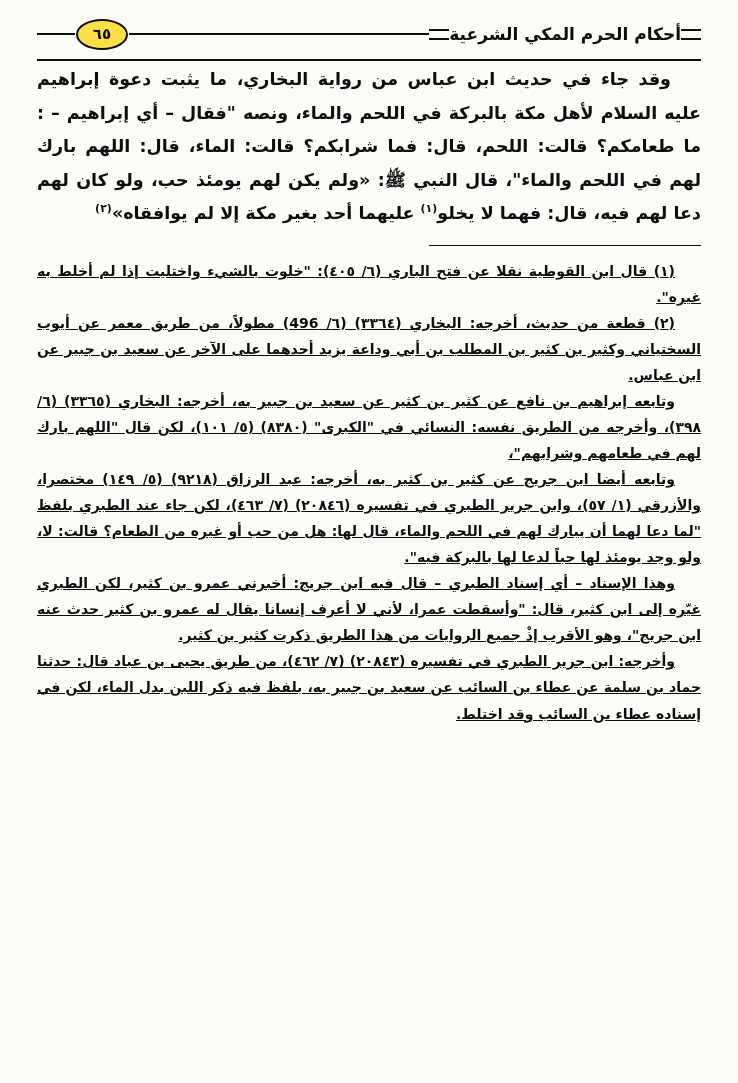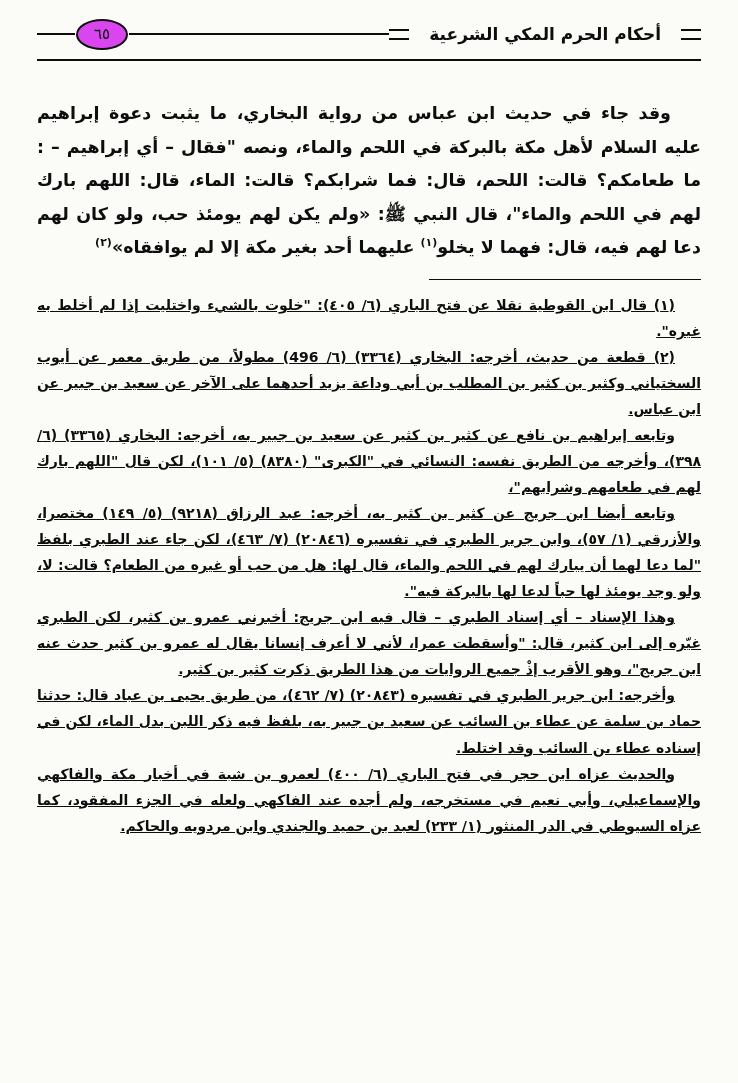--- a/index.html
+++ b/index.html
@@ -27,56 +27,56 @@
     width: 20px;
     height: 7px;
     border-top: 2px solid #0d0d0d;
     border-bottom: 2px solid #0d0d0d;
     flex: 0 0 auto;
   }
   .hdr-title {
     font-size: 17px;
     font-weight: 700;
     white-space: nowrap;
-    margin: 0 20px;
+    margin: 0 0;
     letter-spacing: 0;
   }
   .connector {
     flex: 1 1 auto;
     height: 0;
     border-top: 2px solid #0d0d0d;
   }
   .page-oval {
     flex: 0 0 auto;
     width: 48px;
     height: 27px;
     border: 2px solid #0d0d0d;
     border-radius: 50%;
     display: flex;
     align-items: center;
     justify-content: center;
     font-size: 15px;
-    font-weight: 400;
-    background: #d946ef;
+    font-weight: 700;
+    background: #fde047;
     margin: 0 1px;
   }
   .stub {
     flex: 0 0 auto;
     width: 38px;
     height: 0;
     border-top: 2px solid #0d0d0d;
   }
   .hdr-underline {
     margin-top: 9px;
     border-top: 2px solid #0d0d0d;
     height: 0;
   }
 
   
-  .main-text { margin-top: 36px; }
+  .main-text { margin-top: 2px; }
   .main-p {
     margin: 0 0 13px 0;
     font-size: 17.5px;
     line-height: 1.92;
     font-weight: 700;
     text-align: justify;
     text-indent: 30px;
   }
   .fnref {
     font-size: 11px;
@@ -124,16 +124,15 @@
   </main>
 
   <div class="fn-sep"></div>
   <section class="footnotes">
     <p>(١) قال ابن القوطية نقلا عن فتح الباري (٦/ ٤٠٥): "خلوت بالشيء واختليت إذا لم أخلط به غيره".</p>
     <p>(٢) قطعة من حديث، أخرجه: البخاري (٣٣٦٤) (٦/ 496) مطولاً، من طريق معمر عن أيوب السختياني وكثير بن كثير بن المطلب بن أبي وداعة يزيد أحدهما على الآخر عن سعيد بن جبير عن ابن عباس.</p>
     <p>وتابعه إبراهيم بن نافع عن كثير بن كثير عن سعيد بن جبير به، أخرجه: البخاري (٣٣٦٥) (٦/ ٣٩٨)، وأخرجه من الطريق نفسه: النسائي في "الكبرى" (٨٣٨٠) (٥/ ١٠١)، لكن قال "اللهم بارك لهم في طعامهم وشرابهم"،</p>
     <p>وتابعه أيضا ابن جريج عن كثير بن كثير به، أخرجه: عبد الرزاق (٩٢١٨) (٥/ ١٤٩) مختصرا، والأزرقي (١/ ٥٧)، وابن جرير الطبري في تفسيره (٢٠٨٤٦) (٧/ ٤٦٣)، لكن جاء عند الطبري بلفظ "لما دعا لهما أن يبارك لهم في اللحم والماء، قال لها: هل من حب أو غيره من الطعام؟ قالت: لا، ولو وجد يومئذ لها حباً لدعا لها بالبركة فيه".</p>
     <p>وهذا الإسناد – أي إسناد الطبري – قال فيه ابن جريج: أخبرني عمرو بن كثير، لكن الطبري غيّره إلى ابن كثير، قال: "وأسقطت عمرا، لأني لا أعرف إنسانا يقال له عمرو بن كثير حدث عنه ابن جريج"، وهو الأقرب إذْ جميع الروايات من هذا الطريق ذكرت كثير بن كثير.</p>
     <p>وأخرجه: ابن جرير الطبري في تفسيره (٢٠٨٤٣) (٧/ ٤٦٢)، من طريق يحيى بن عباد قال: حدثنا حماد بن سلمة عن عطاء بن السائب عن سعيد بن جبير به، بلفظ فيه ذكر اللبن بدل الماء، لكن في إسناده عطاء بن السائب وقد اختلط.</p>
-    <p>والحديث عزاه ابن حجر في فتح الباري (٦/ ٤٠٠) لعمرو بن شبة في أخبار مكة والفاكهي والإسماعيلي، وأبي نعيم في مستخرجه، ولم أجده عند الفاكهي ولعله في الجزء المفقود، كما عزاه السيوطي في الدر المنثور (١/ ٢٣٣) لعبد بن حميد والجندي وابن مردويه والحاكم.</p>
   </section>
 
 </div>
 
 </body></html>

